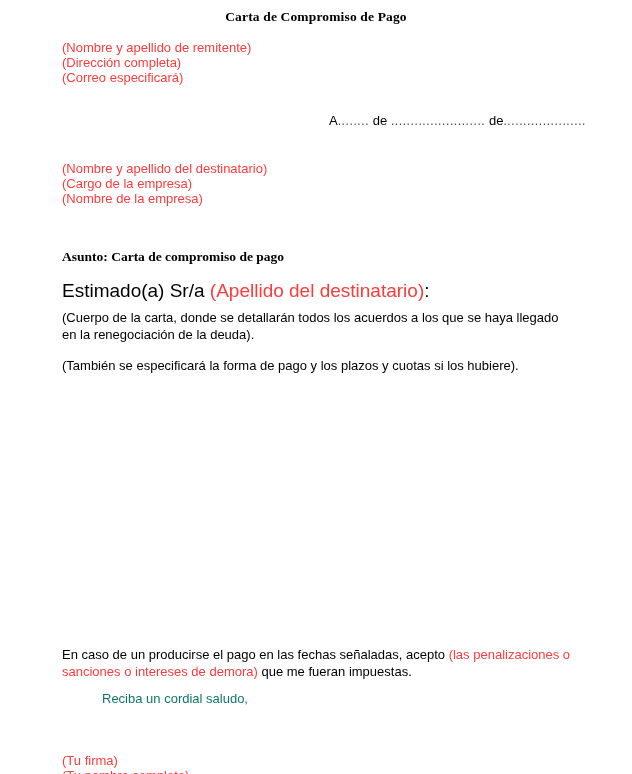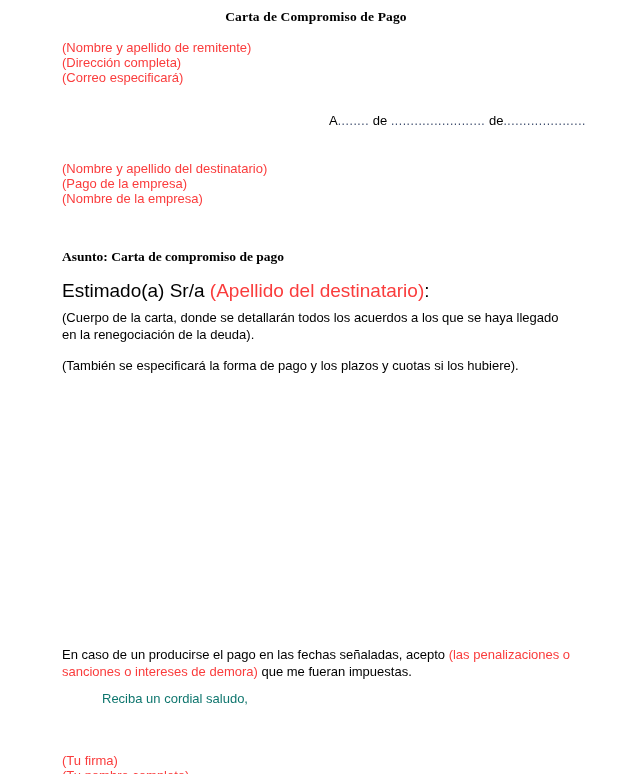--- a/index.html
+++ b/index.html
@@ -154,21 +154,21 @@
     <div class="line red">(Dirección completa)</div>
     <div class="line red">(Correo especificará)</div>
   </div>
 
   <div id="date-line">
     <span>A</span><span class="dots">........</span> <span>de</span> <span class="dots">........................</span> <span>de</span><span class="dots">.....................</span>
   </div>
 
   <div class="block" id="recipient-block">
     <div class="line red">(Nombre y apellido del destinatario)</div>
-    <div class="line red">(Pago de la empresa)</div>
+    <div class="line red">(Cargo de la empresa)</div>
     <div class="line red">(Nombre de la empresa)</div>
   </div>
 
   <div id="subject-line">Asunto: Carta de compromiso de pago</div>
 
   <div id="greeting-line">
     <span>Estimado(a) Sr/a </span><span class="red">(Apellido del destinatario)</span><span class="blk">:</span>
   </div>
 
   <div class="para" id="body-para-1">(Cuerpo de la carta, donde se detallarán todos los acuerdos a los que se haya llegado en la renegociación de la deuda).</div>

